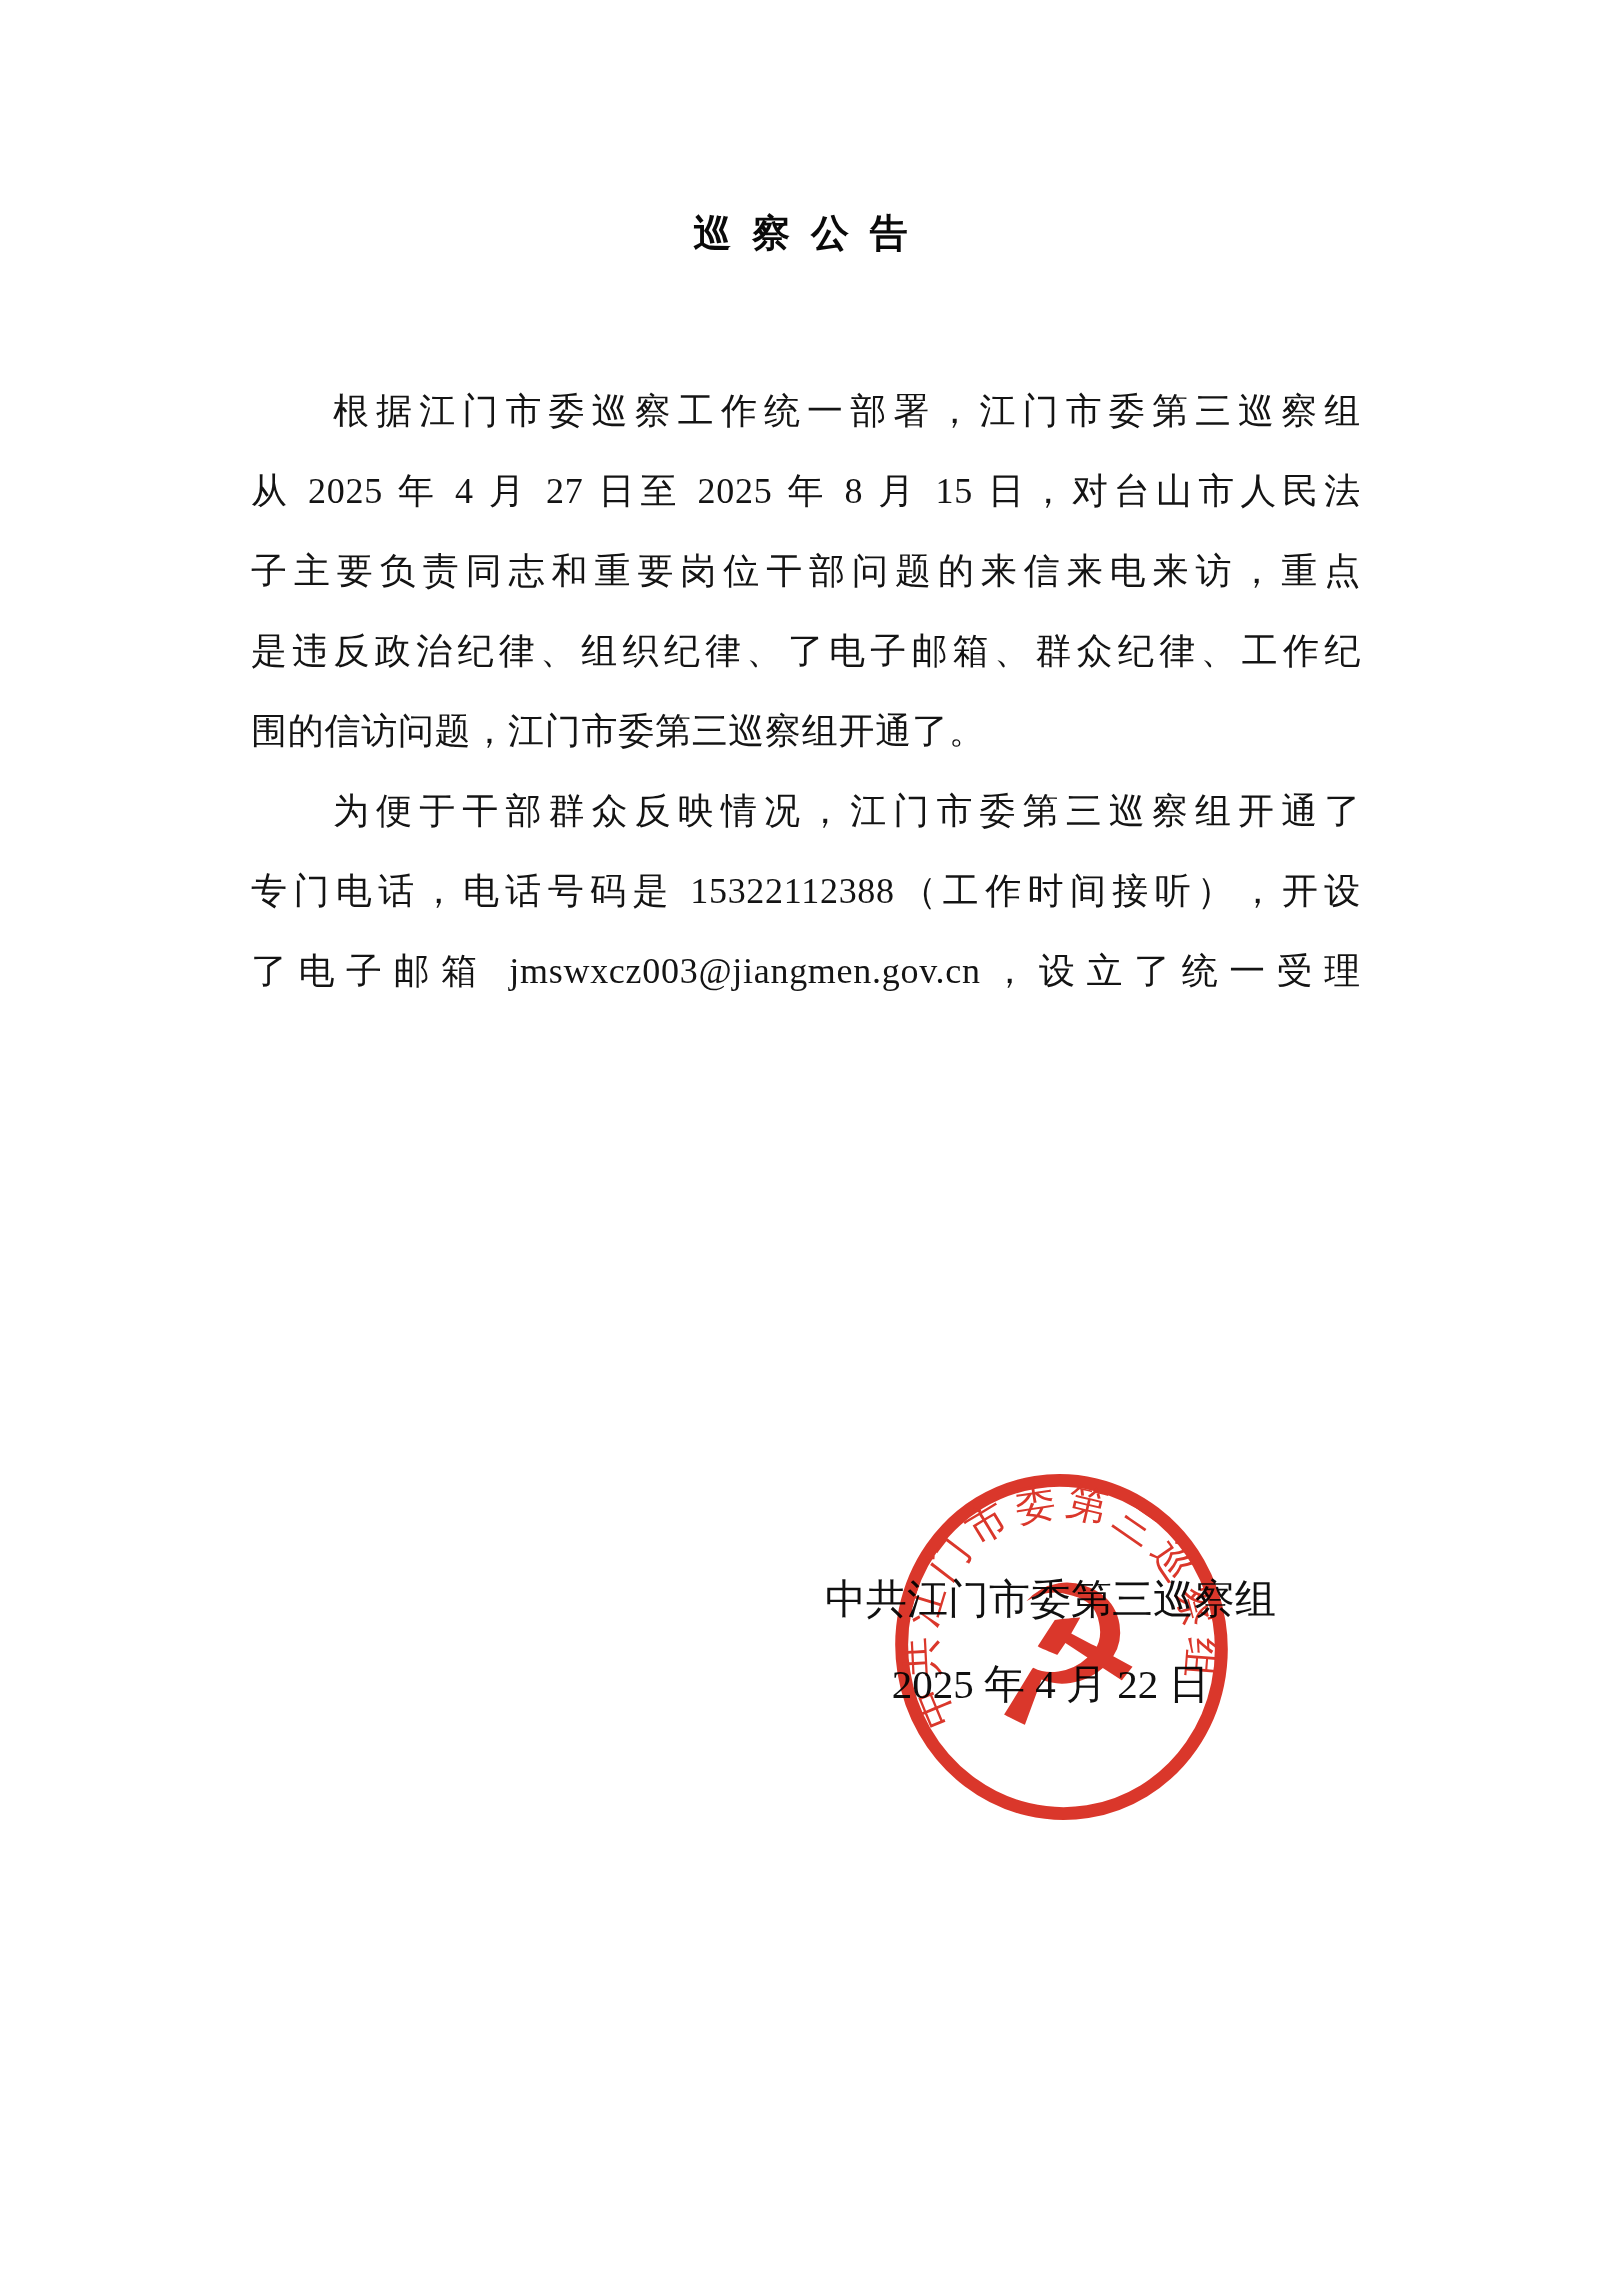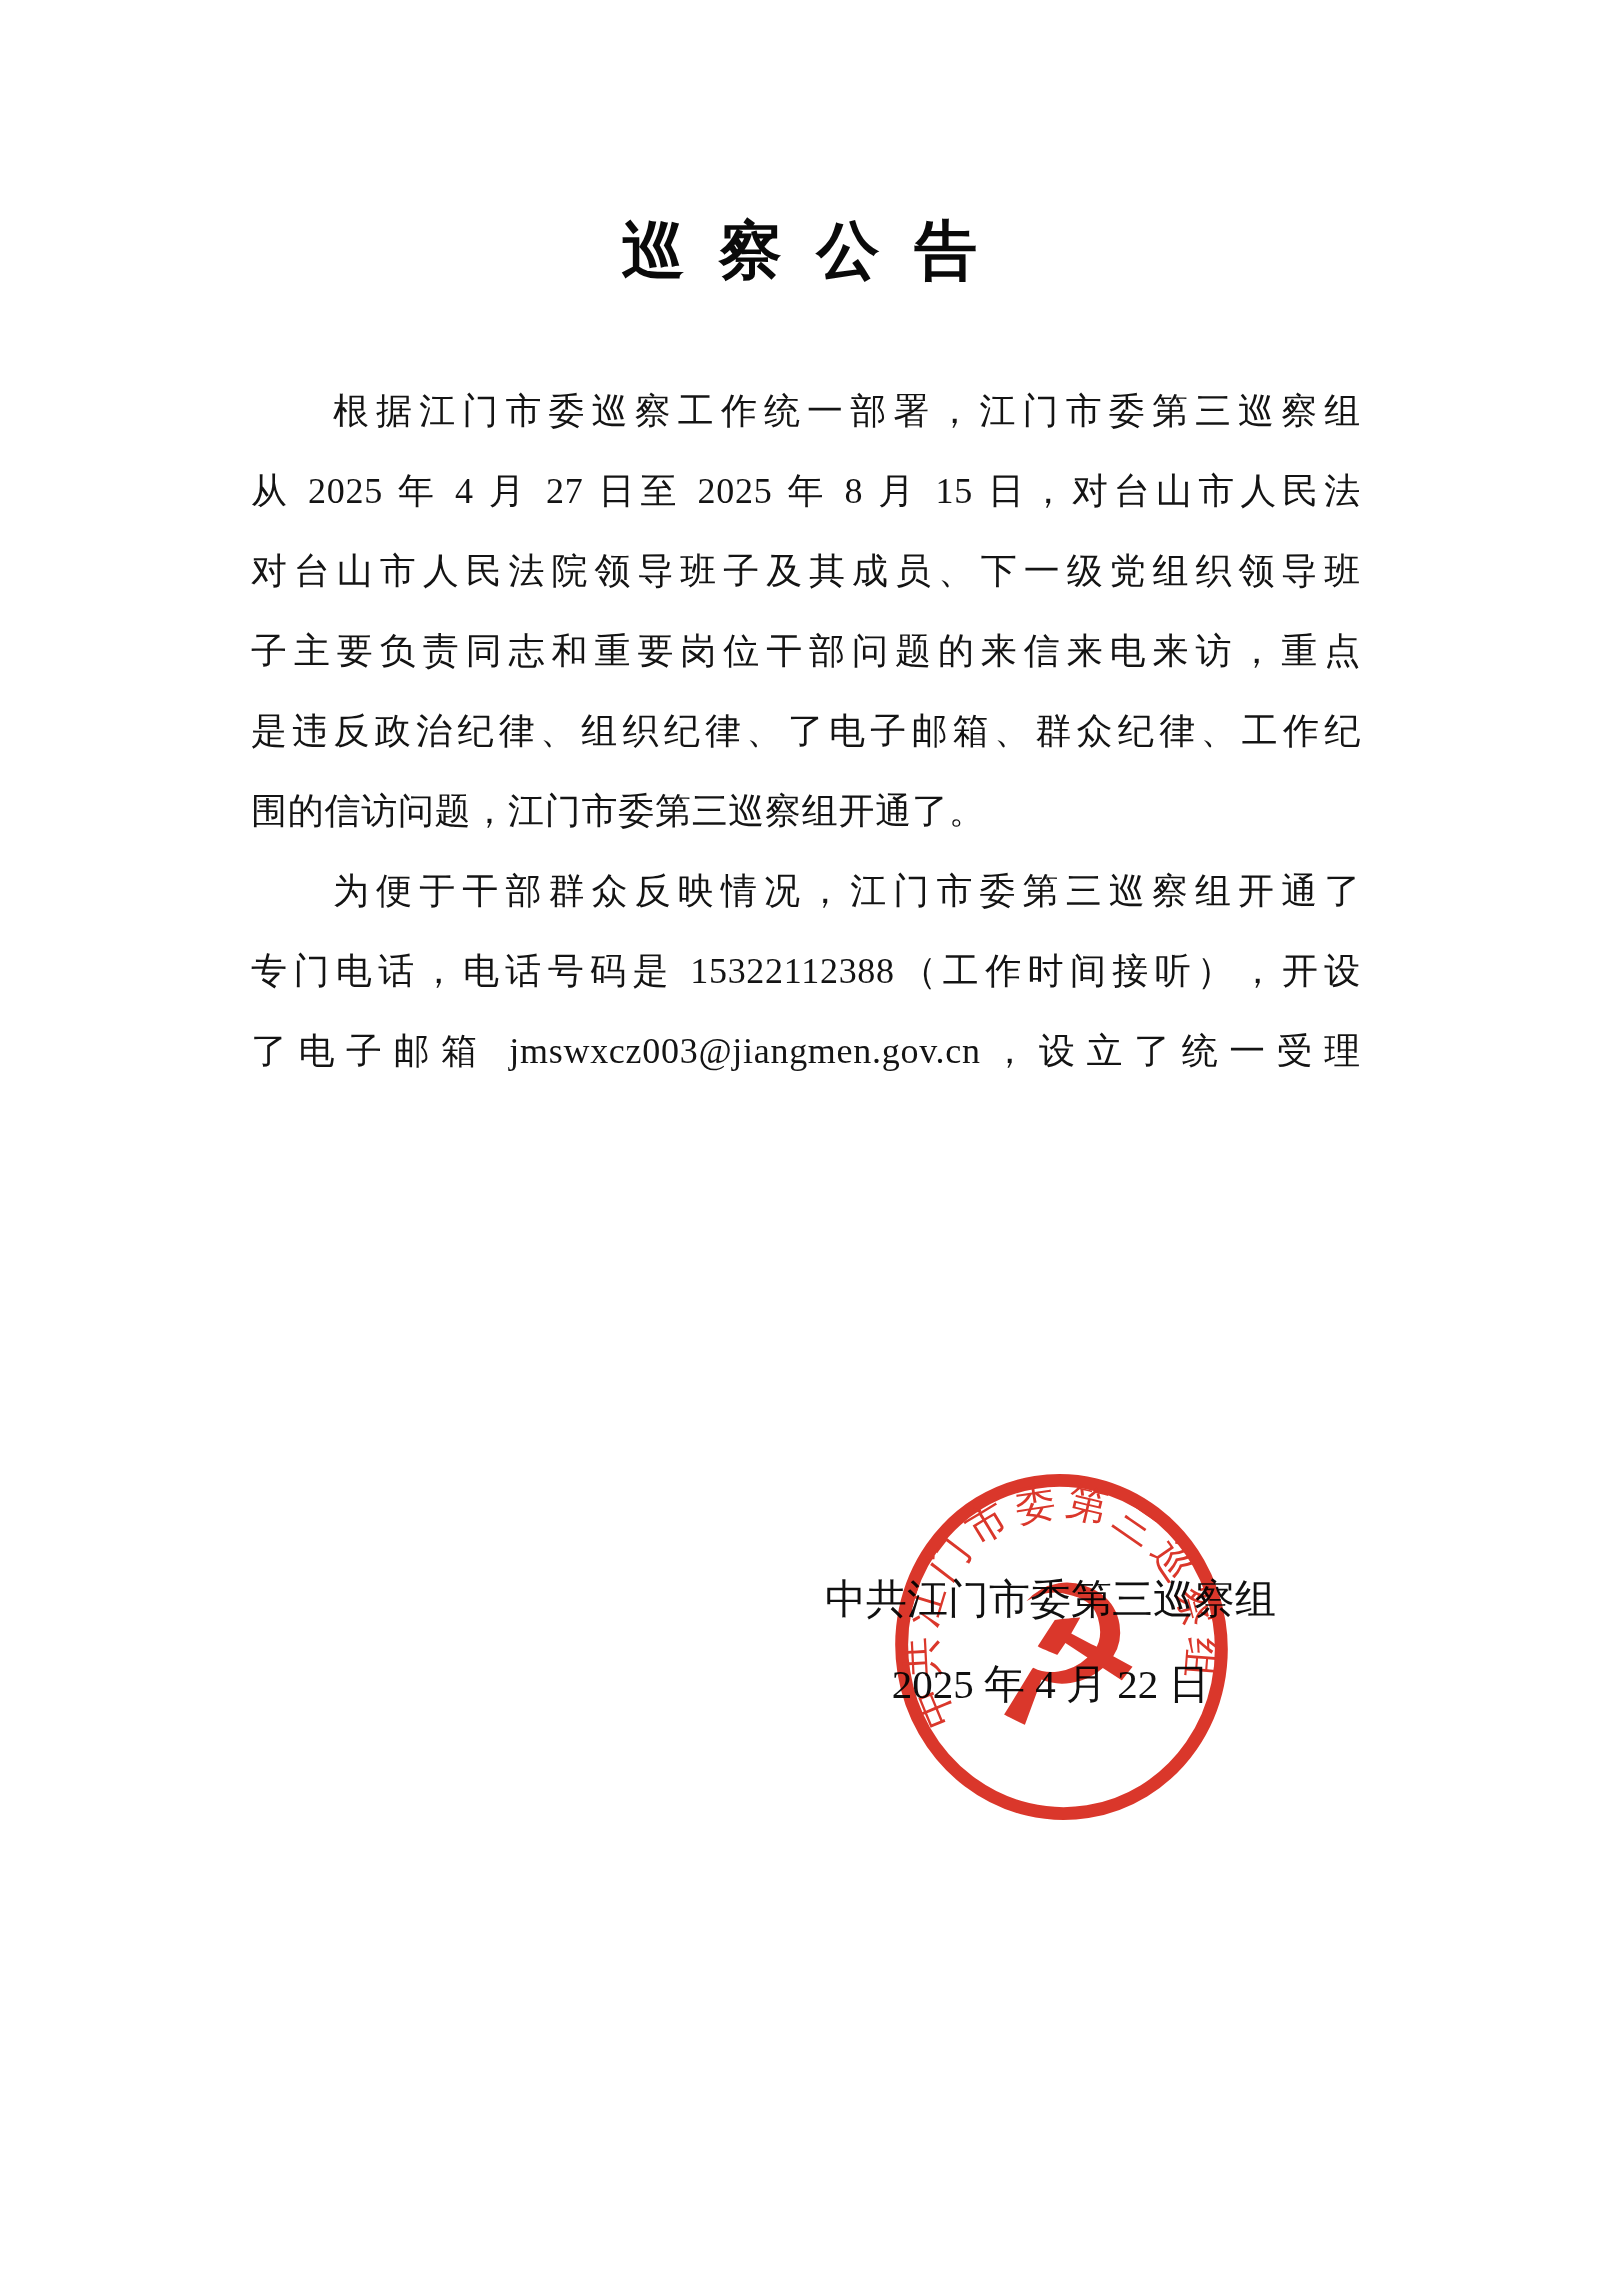--- a/index.html
+++ b/index.html
@@ -11,21 +11,21 @@
     overflow:hidden;
     font-family:"Liberation Serif","DejaVu Serif",serif;
     color:#141414;
   }
   .doc-title {
     position:absolute;
     top:208px; left:0; width:1605px;
     text-align:center;
     font-family:"DejaVu Serif","Liberation Serif",serif;
     font-weight:700;
-    font-size:63px;
+    font-size:38px;
     letter-spacing:0.10em;
     color:#0a0a0a;
     margin:0;
   }
   .body-block {
     position:absolute;
     left:251px; top:371px;
     width:1110px;
     font-size:36px;
     line-height:80px;
@@ -60,21 +60,20 @@
 </head>
 <body>
 
 <div class="page">
 
   <h1 class="doc-title">巡 察 公 告</h1>
 
   <div class="body-block" id="body-lines">
       <div class="body-line justify indent">根据江门市委巡察工作统一部署，江门市委第三巡察组</div>
       <div class="body-line justify">从 2025 年 4 月 27 日至 2025 年 8 月 15 日，对台山市人民法</div>
-      <div class="body-line justify">对台山市人民法院领导班子及其成员、下一级党组织领导班</div>
       <div class="body-line justify">子主要负责同志和重要岗位干部问题的来信来电来访，重点</div>
       <div class="body-line justify">是违反政治纪律、组织纪律、了电子邮箱、群众纪律、工作纪</div>
       <div class="body-line">围的信访问题，江门市委第三巡察组开通了。</div>
       <div class="body-line justify indent">为便于干部群众反映情况，江门市委第三巡察组开通了</div>
       <div class="body-line justify">专门电话，电话号码是 15322112388（工作时间接听），开设</div>
       <div class="body-line justify">了电子邮箱 jmswxcz003@jiangmen.gov.cn，设立了统一受理</div>
     </div>
 
   <div class="sig-line sig-org">中共江门市委第三巡察组</div>
 

